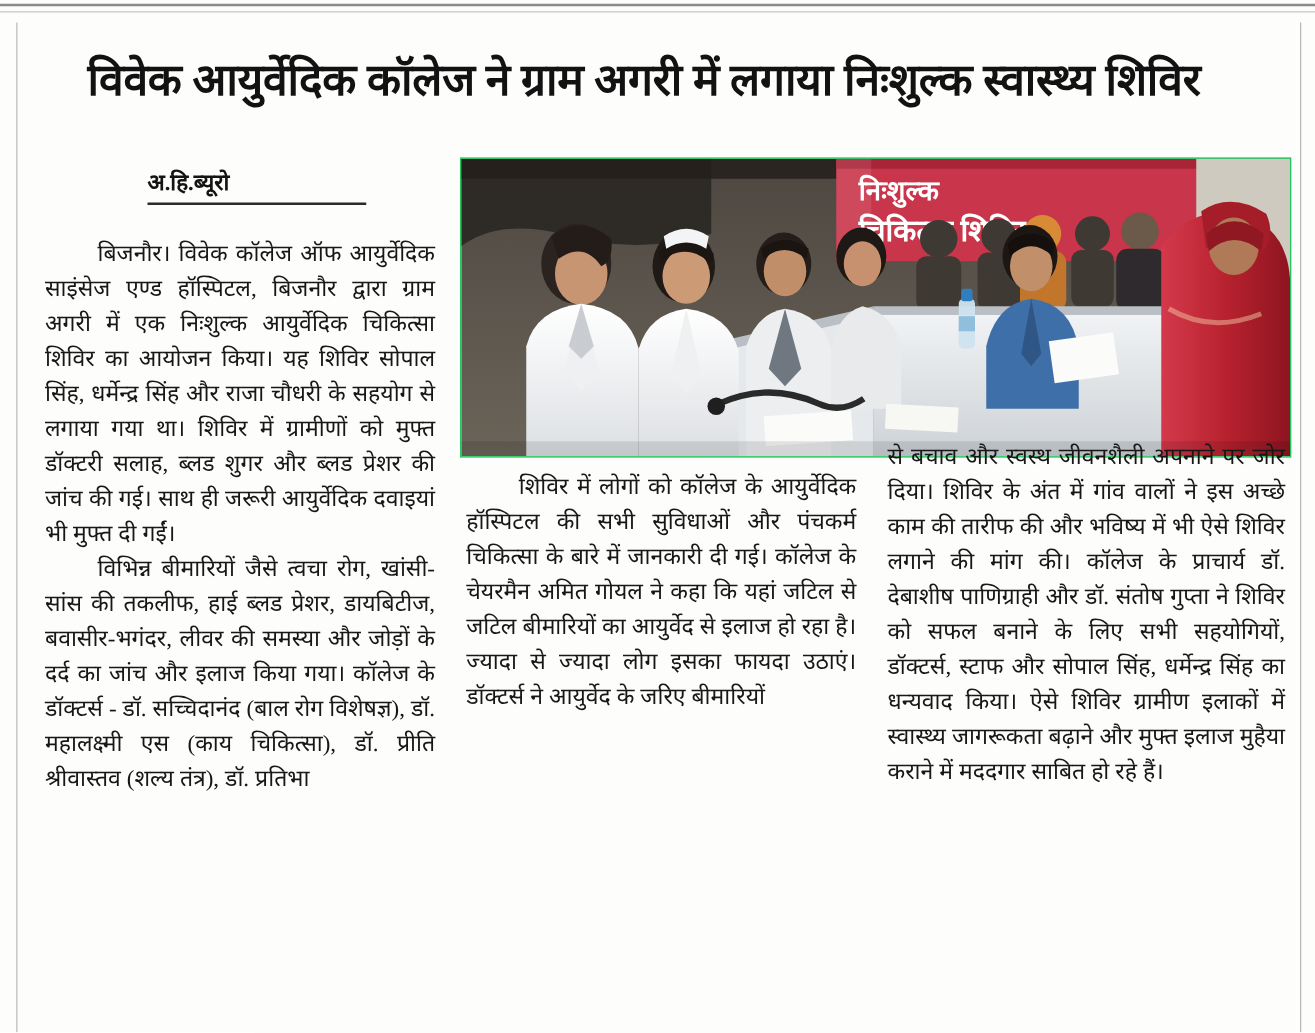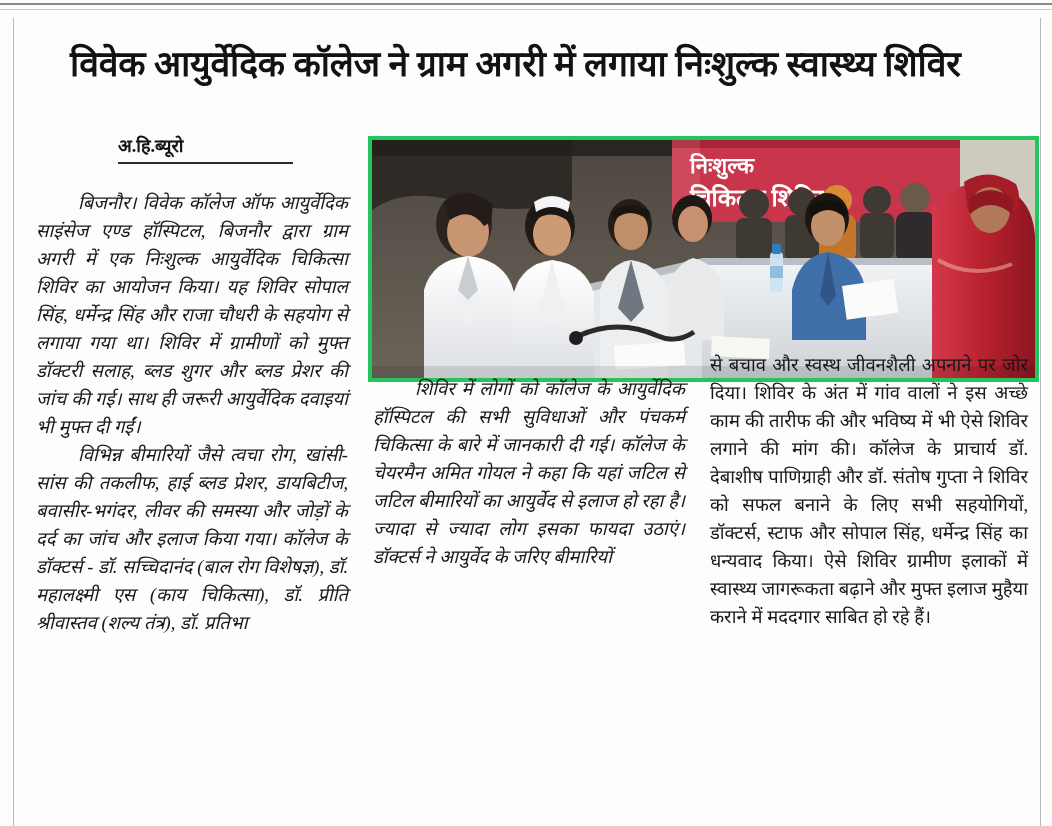--- a/index.html
+++ b/index.html
@@ -70,41 +70,41 @@
     top: 162px;
     width: 175px;
     height: 2px;
     background: #2b2b2b;
   }
 
   
   .photo {
     position: absolute;
     left: 368px;
-    top: 136px;
+    top: 126px;
     width: 663px;
     height: 238px;
     overflow: hidden;
     background: #86efac;
-    border: 4px solid #22c55e;
+    border: 1px solid #22c55e;
   }
   .photo svg { display: block; }
 
   
   .col {
     position: absolute;
     font-size: 18.4px;
     line-height: 1.52;
     color: #171717;
     text-align: justify;
     text-justify: inter-word;
   }
   .col p { margin: 0 0 0 0; }
   .col p + p { margin-top: 0; }
-  .indent { text-indent: 42px; font-style: italic; }
+  .indent { text-indent: 42px; }
 
   .col-1 { left: 36px;  top: 190px; width: 312px; }
   .col-2 { left: 373px; top: 376px; width: 312px; }
   .col-3 { left: 710px; top: 352px; width: 318px; }
 
   .nowrap-fix { word-spacing: 0.2px; }
 </style>
 </head>
 <body>
 

